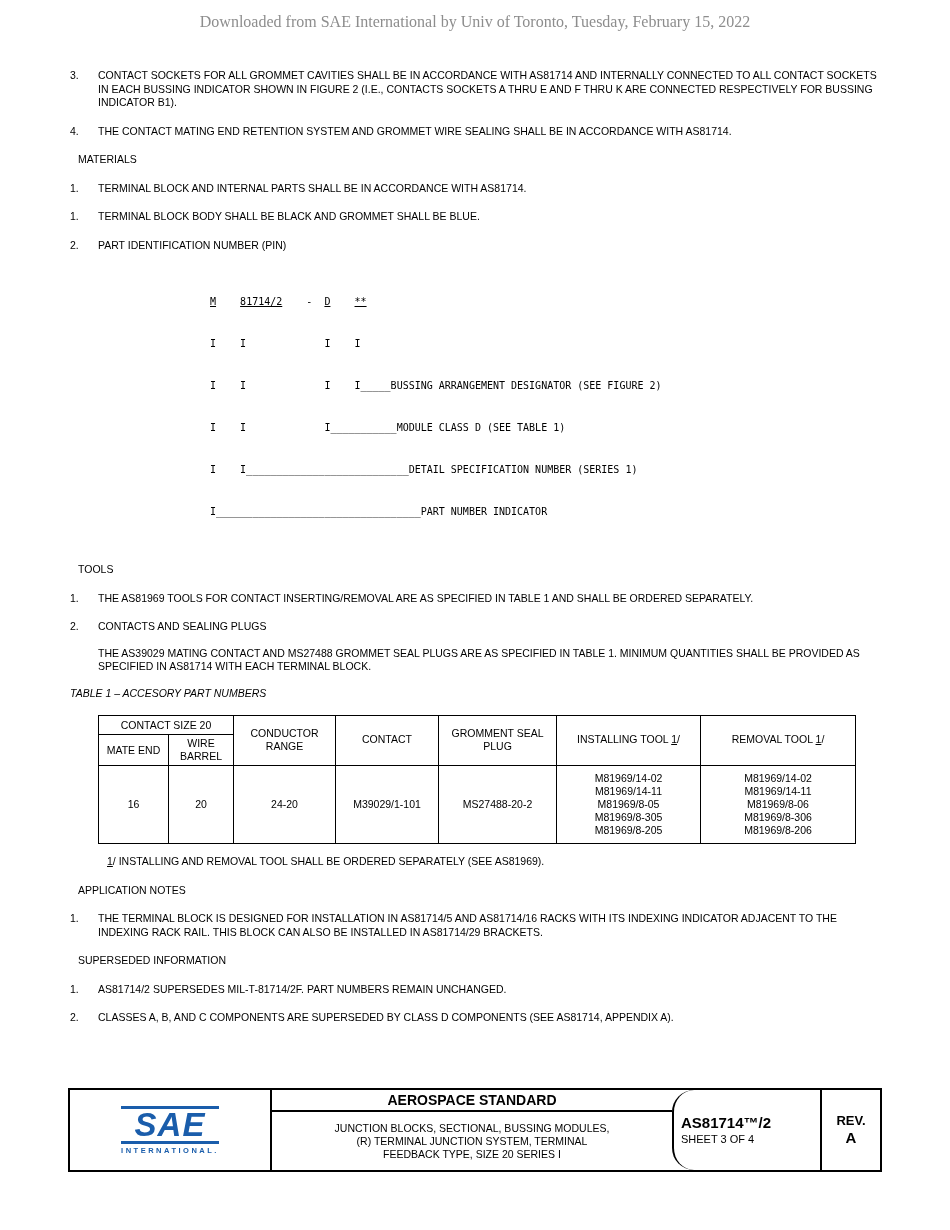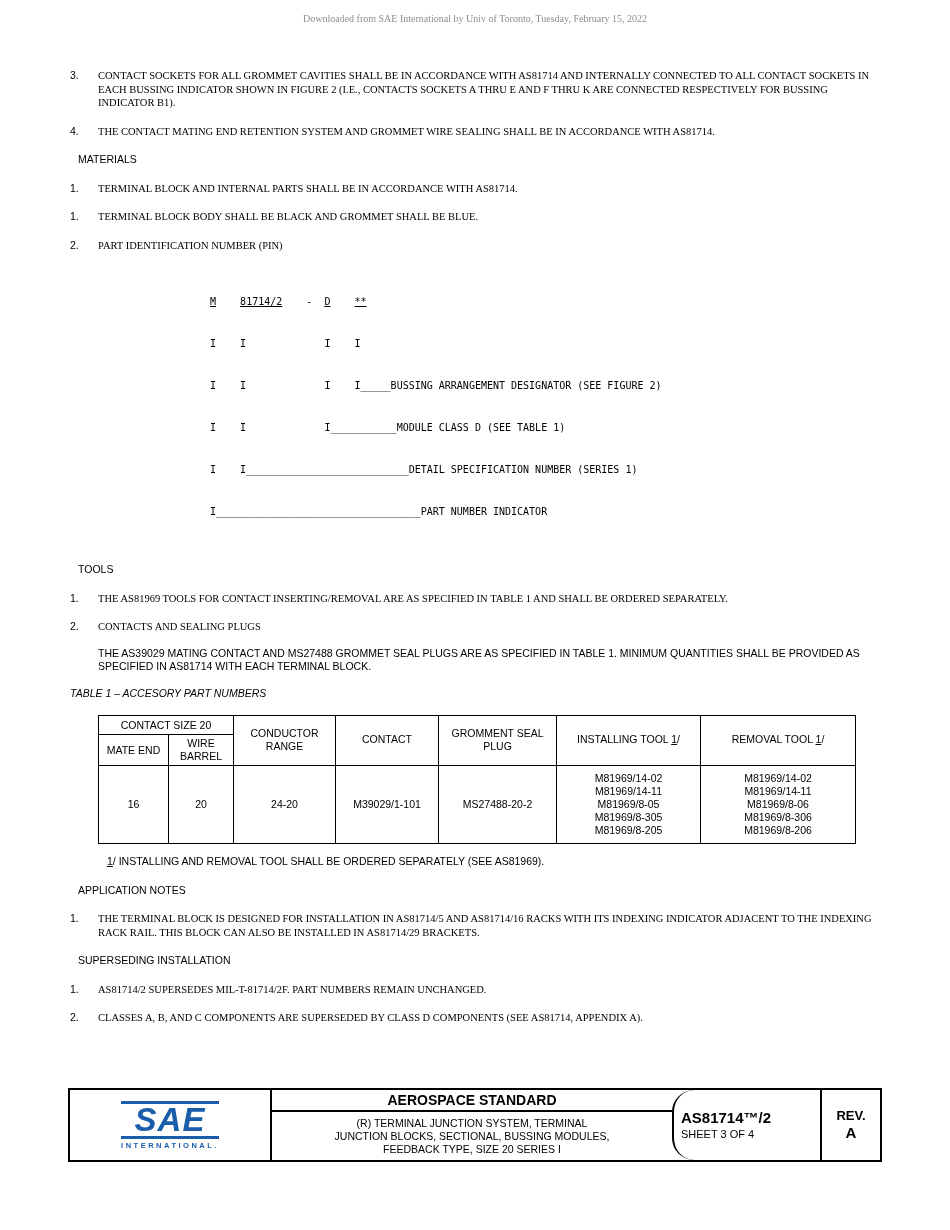--- a/index.html
+++ b/index.html
@@ -14,34 +14,34 @@
     color: #000;
     overflow: hidden;
   }
   .notice {
     position: absolute;
     top: 13px;
     left: 0;
     width: 100%;
     text-align: center;
     font-family: "Liberation Serif", serif;
-    font-size: 10px;
+    font-size: 16px;
     color: #8d8d8d;
   }
   .content {
     position: absolute;
     top: 69px;
     left: 70px;
     right: 66px;
     font-size: 10.5px;
     line-height: 13.5px;
   }
   .item { display: flex; margin-bottom: 15px; }
   .item .num { width: 28px; flex: 0 0 28px; }
-  .item .txt { flex: 1; font-family: Liberation Serif, serif; }
+  .item .txt { flex: 1; }
   .heading { margin-bottom: 15px; padding-left: 8px; }
   .sub-para { margin-left: 28px; margin-bottom: 13px; }
 
   
   .pin {
     font-family: "DejaVu Sans Mono", monospace;
     font-size: 10px;
     line-height: 14px;
     margin: 2px 0 16px 140px;
     white-space: pre;
@@ -81,21 +81,21 @@
   table.t1 td { vertical-align: middle; height: 78px; }
   .u { text-decoration: underline; }
   .footnote { margin: 0 0 15px 37px; }
 
   
   .title-block {
     position: absolute;
     left: 68px;
     top: 1088px;
     width: 814px;
-    height: 74px;
+    height: 84px;
     border: 2px solid #000;
     display: flex;
     background: #fff;
   }
   .tb-cell { border-left: 2px solid #000; }
   .tb-cell:first-child { border-left: none; }
   .logo-cell {
     width: 200px;
     display: flex; align-items: center; justify-content: center;
   }
@@ -246,21 +246,21 @@
 
     <div class="footnote"><span class="u">1</span><span>/</span><span> INSTALLING AND REMOVAL TOOL SHALL BE ORDERED SEPARATELY (SEE AS81969).</span></div>
 
     <div class="heading">APPLICATION NOTES</div>
 
     <div class="item">
       <span class="num">1.</span>
       <span class="txt">THE TERMINAL BLOCK IS DESIGNED FOR INSTALLATION IN AS81714/5 AND AS81714/16 RACKS WITH ITS INDEXING INDICATOR ADJACENT TO THE INDEXING RACK RAIL. THIS BLOCK CAN ALSO BE INSTALLED IN AS81714/29 BRACKETS.</span>
     </div>
 
-    <div class="heading">SUPERSEDING INSTALLATION</div>
+    <div class="heading">SUPERSEDED INFORMATION</div>
 
     <div class="item">
       <span class="num">1.</span>
       <span class="txt">AS81714/2 SUPERSEDES MIL-T-81714/2F. PART NUMBERS REMAIN UNCHANGED.</span>
     </div>
 
     <div class="item">
       <span class="num">2.</span>
       <span class="txt">CLASSES A, B, AND C COMPONENTS ARE SUPERSEDED BY CLASS D COMPONENTS (SEE AS81714, APPENDIX A).</span>
     </div>
@@ -270,22 +270,22 @@
   <footer class="title-block">
     <div class="tb-cell logo-cell">
       <div class="sae-logo">
         <div class="sae-text" style="color: rgb(26, 93, 171);">SAE</div>
         <div class="sae-sub" style="color: rgb(26, 93, 171);">INTERNATIONAL.</div>
       </div>
     </div>
     <div class="tb-cell center-cell">
       <div class="as-title">AEROSPACE STANDARD</div>
       <div class="as-sub">
+        <div>JUNCTION BLOCKS, SECTIONAL, BUSSING MODULES,</div>
         <div>(R) TERMINAL JUNCTION SYSTEM, TERMINAL</div>
-        <div>JUNCTION BLOCKS, SECTIONAL, BUSSING MODULES,</div>
         <div>FEEDBACK TYPE, SIZE 20 SERIES I</div>
       </div>
     </div>
     <div class="tb-cell num-cell">
       <div class="doc-num">AS81714™/2</div>
       <div class="sheet">SHEET 3 OF 4</div>
     </div>
     <div class="tb-cell rev-cell">
       <div class="rev-label">REV.</div>
       <div class="rev-val">A</div>

